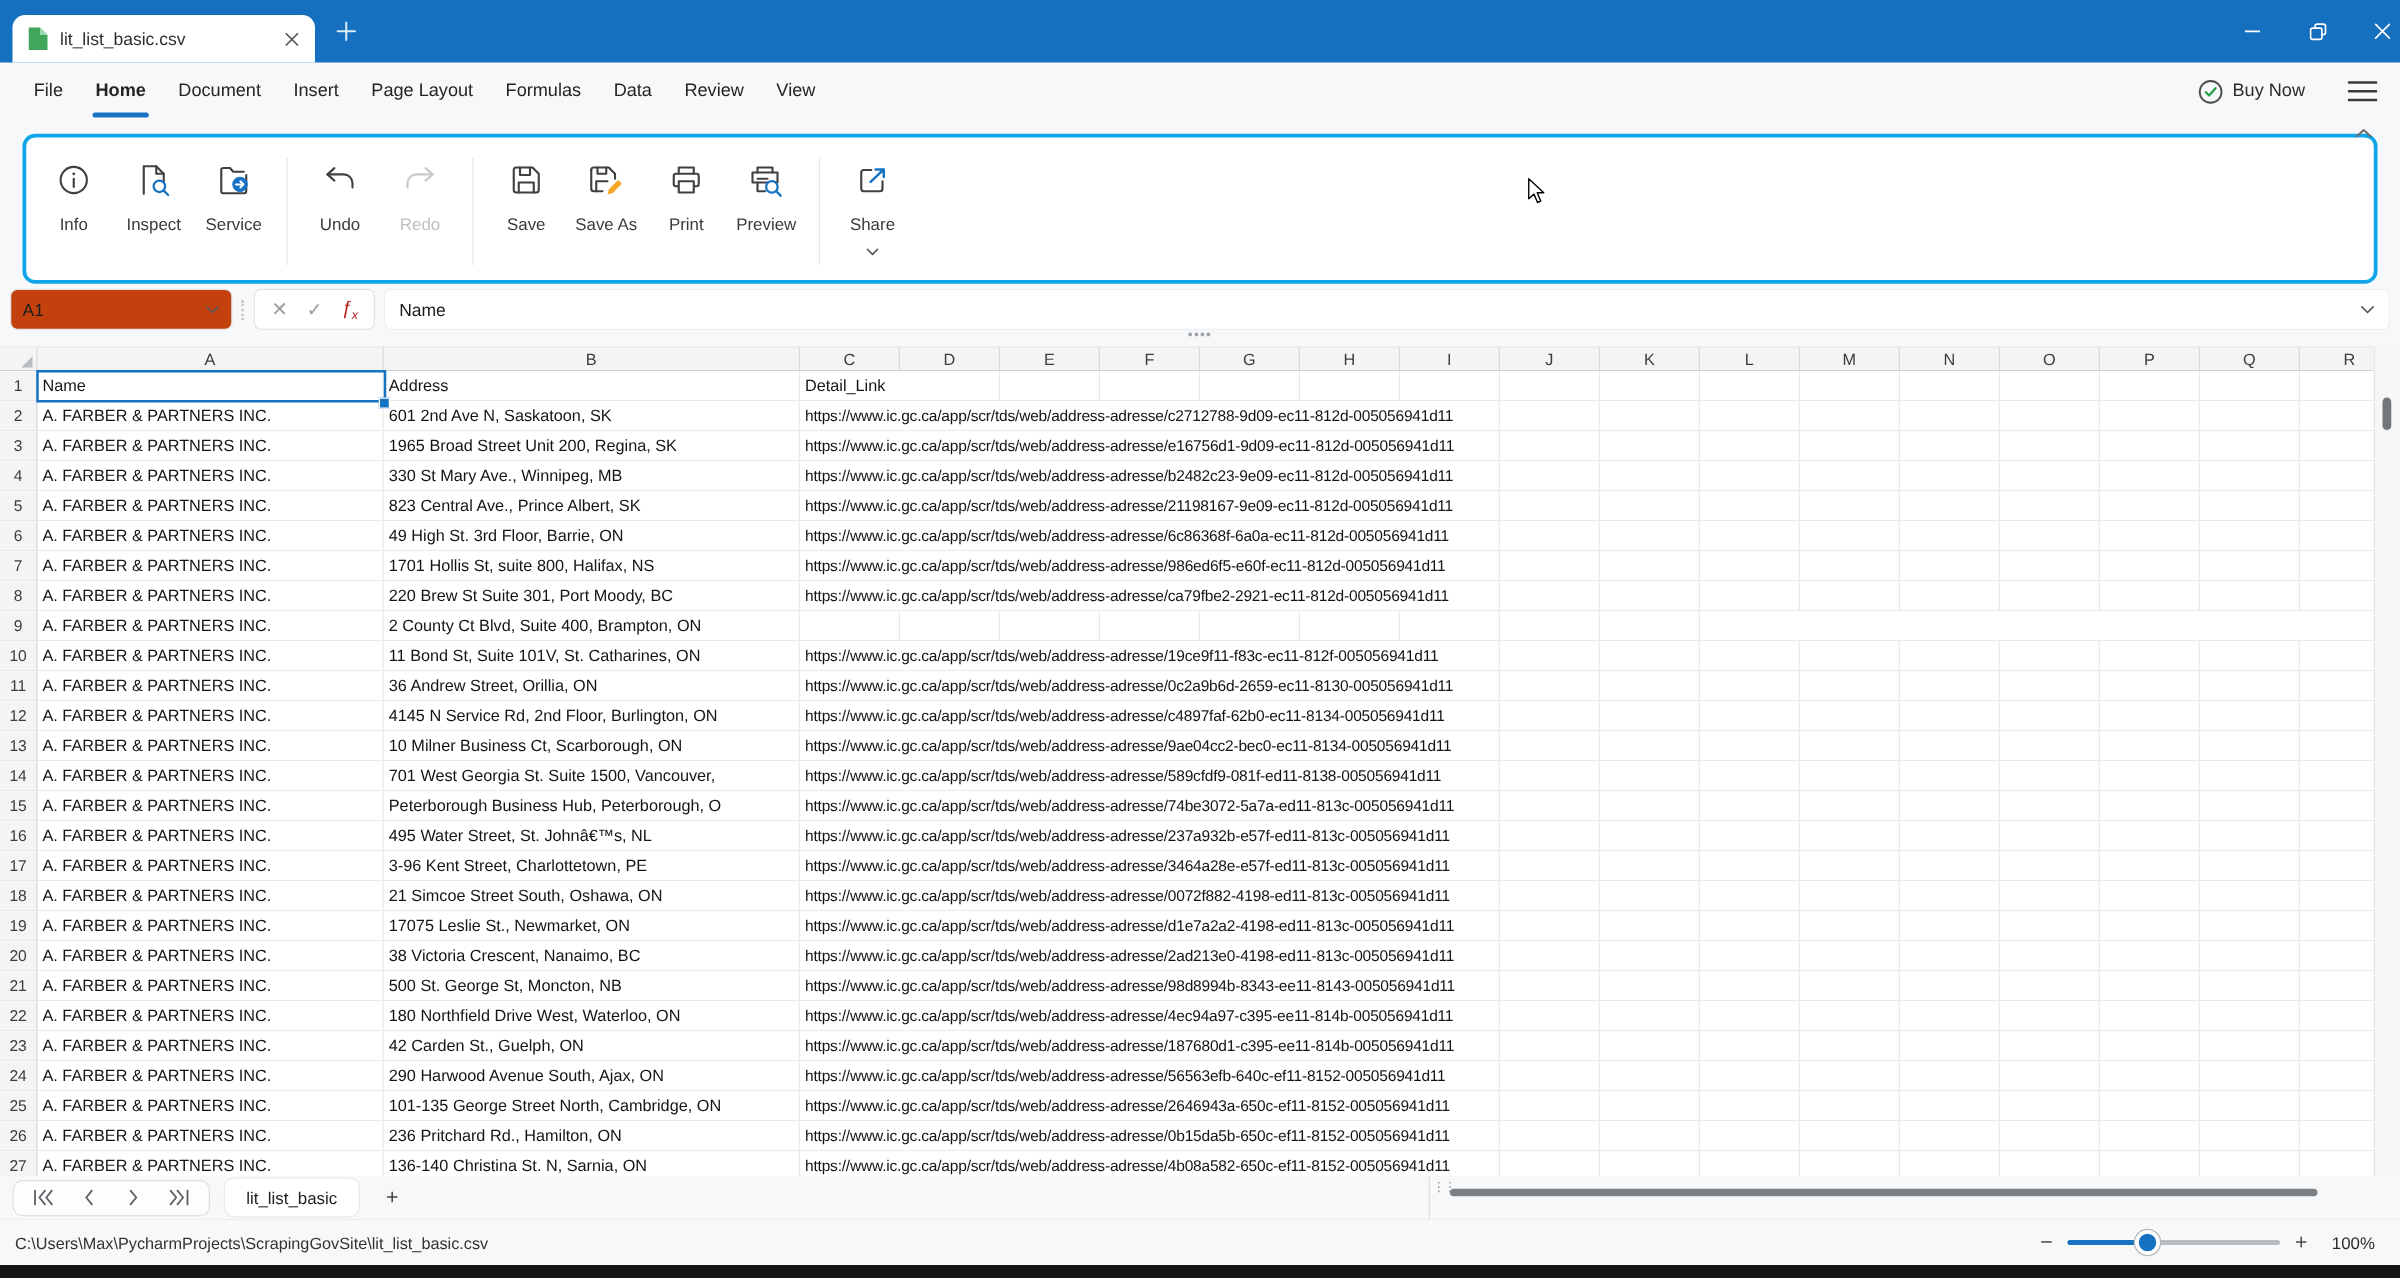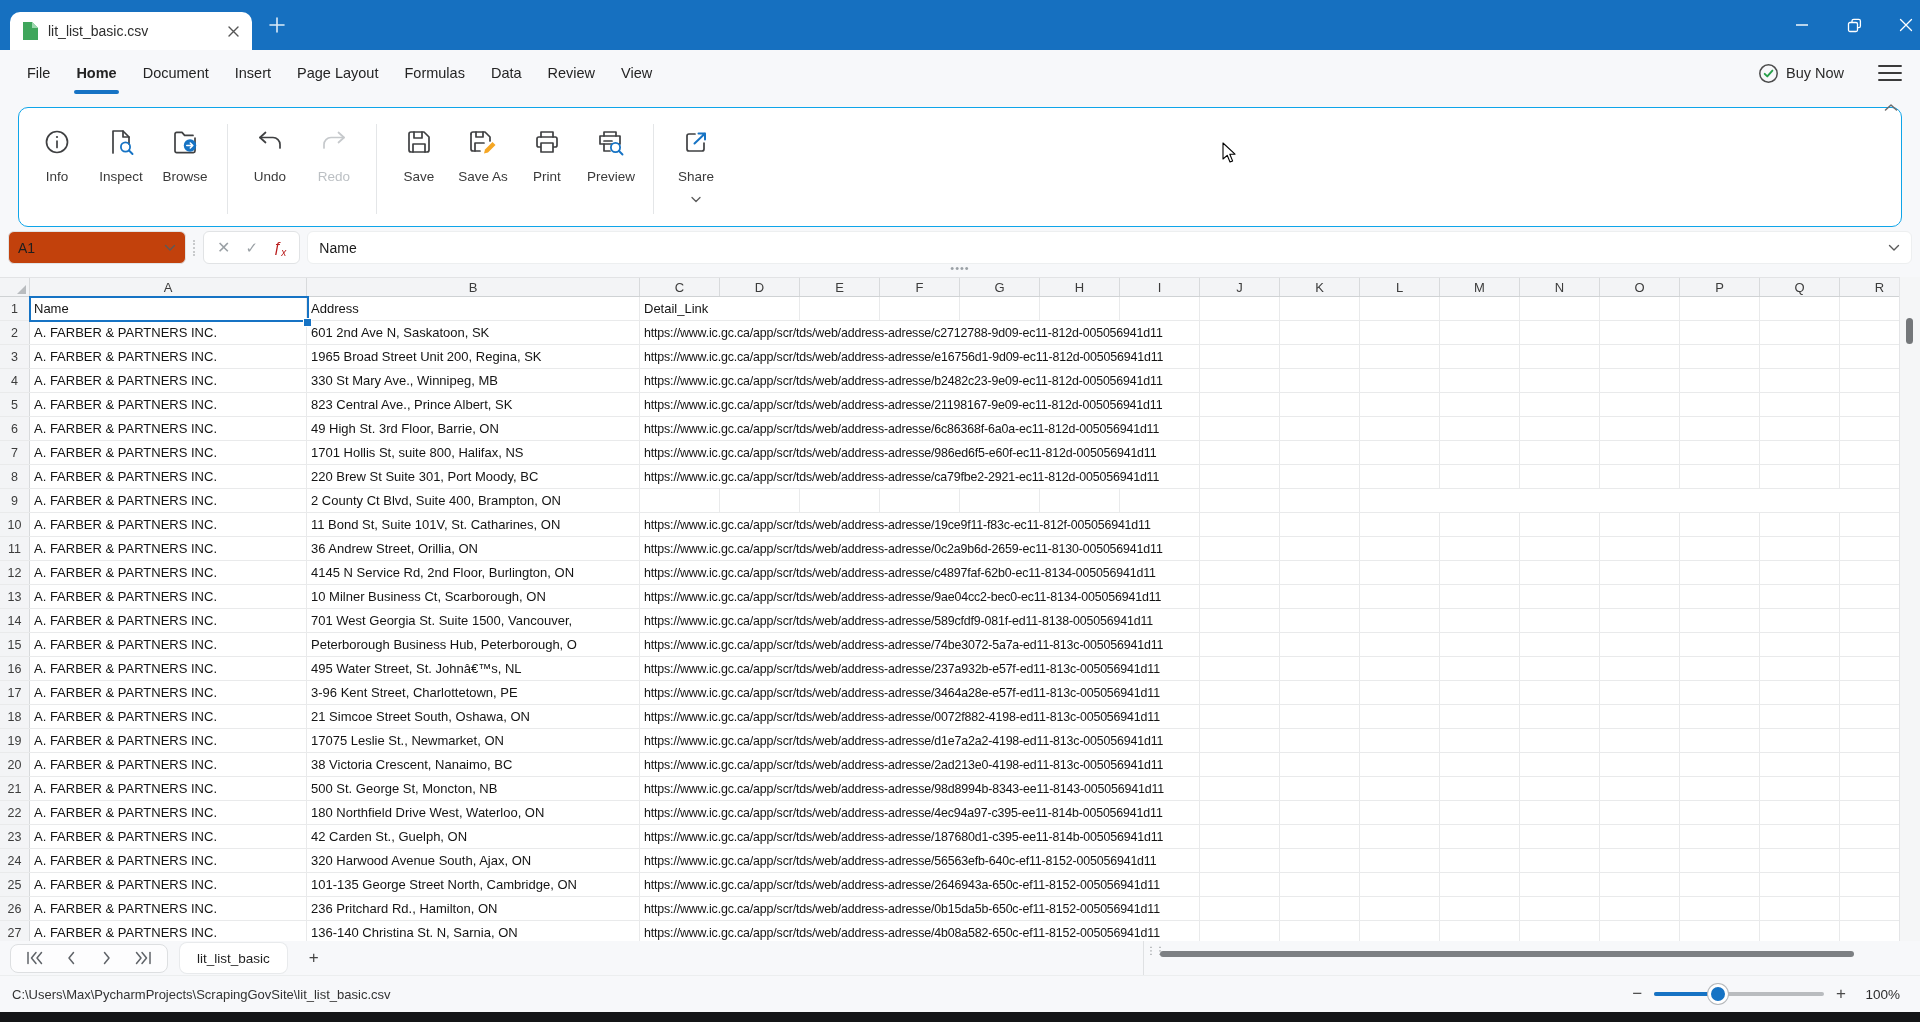--- a/index.html
+++ b/index.html
@@ -17,21 +17,21 @@
   
   .menubar{position:absolute;left:0;top:50px;width:1920px;height:46px;display:flex;align-items:center;padding:0 18px 0 14px;box-sizing:border-box;}
   .menu-items{display:flex;align-items:center;}
   .menu-item{padding:0 13px;font-size:14.5px;color:#242424;position:relative;white-space:nowrap;text-align:right;}
   .menu-item.active{font-weight:bold;}
   .menu-item.active::after{content:"";position:absolute;left:11px;right:11px;bottom:-13px;height:4px;border-radius:2px;background:#1673C4;}
   .menubar-right{margin-left:auto;display:flex;align-items:center;gap:34px;}
   .buy-now{display:flex;align-items:center;gap:7px;font-size:14.5px;color:#2b2b2b;}
   
   .ribbon{position:absolute;left:18px;top:107px;width:1884px;height:120px;background:#fff;
-          border:1px solid #0ea5e9;border-radius:10px;box-sizing:border-box;display:flex;align-items:flex-start;padding:10px 6px 0 6px;}
+          border:3px solid #0ea5e9;border-radius:10px;box-sizing:border-box;display:flex;align-items:flex-start;padding:10px 6px 0 6px;}
   .tb-btn{min-width:52px;padding:10px 6px 0 6px;display:flex;flex-direction:column;align-items:center;gap:9px;}
   .tb-btn .lbl{font-size:13.5px;color:#3a3a3a;white-space:nowrap;}
   .tb-btn.disabled .lbl{color:#bcc0c4;}
   .tb-sep{width:1px;align-self:stretch;background:#e4e6e8;margin:6px 10px 12px 10px;}
   .tb-caret{margin-top:-4px;}
   .ribbon-collapse{position:absolute;right:22px;top:98px;}
   
   .formula-bar{position:absolute;left:0;top:229px;width:1920px;height:37px;display:flex;align-items:center;padding:0 8px;box-sizing:border-box;gap:7px;}
   .name-box{width:178px;height:33px;background:#c2410c;border:1px solid #e1e3e5;border-radius:6px;
             display:flex;align-items:center;padding:0 9px;box-sizing:border-box;font-size:14px;color:#1e1e1e;gap:22px;}
@@ -182,21 +182,21 @@
             <path d="M22 22.5 L25.5 26" stroke="#1673C4" stroke-width="1.9" stroke-linecap="round"></path>
           </svg></div>
         <div class="lbl">Inspect</div>
       </div>
       <div class="tb-btn">
         <div class="icon"><svg width="28" height="28" viewBox="0 0 28 28">
             <path d="M24 10 V23 a1.6 1.6 0 0 1 -1.6 1.6 H5.6 A1.6 1.6 0 0 1 4 23 V6 a1.6 1.6 0 0 1 1.6 -1.6 H11 l2.6 3 H22" stroke="#3f4042" stroke-width="1.7" fill="none" stroke-linecap="round" stroke-linejoin="round"></path>
             <circle cx="19" cy="17.5" r="6.2" fill="#1673C4"></circle>
             <path d="M15.8 17.5 H21.5 M19.3 15 L21.8 17.5 L19.3 20" stroke="#fff" stroke-width="1.6" fill="none" stroke-linecap="round" stroke-linejoin="round"></path>
           </svg></div>
-        <div class="lbl">Browse</div>
+        <div class="lbl">Service</div>
       </div>
       <div class="tb-sep"></div>
       <div class="tb-btn">
         <div class="icon"><svg width="28" height="28" viewBox="0 0 28 28">
             <path d="M9.5 4.5 L4 9.5 L9.5 14.5" stroke="#3f4042" stroke-width="1.7" fill="none" stroke-linecap="round" stroke-linejoin="round"></path>
             <path d="M4 9.5 H17 a7 7 0 0 1 7 7 V20" stroke="#3f4042" stroke-width="1.7" fill="none" stroke-linecap="round" stroke-linejoin="round"></path>
           </svg></div>
         <div class="lbl">Undo</div>
       </div>
       <div class="tb-btn disabled">
@@ -658,21 +658,21 @@
           <div class="cell e80"></div>
           <div class="cell e80"></div>
           <div class="cell e80"></div>
           <div class="cell e80"></div>
           <div class="cell e80"></div>
           <div class="cell e80"></div>
         </div>
         <div class="row">
           <div class="gutter">24</div>
           <div class="cell ca">A. FARBER &amp; PARTNERS INC.</div>
-          <div class="cell cb">320 Harwood Avenue South, Ajax, ON</div>
+          <div class="cell cb">290 Harwood Avenue South, Ajax, ON</div>
           <div class="cell spill">https://www.ic.gc.ca/app/scr/tds/web/address-adresse/56563efb-640c-ef11-8152-005056941d11</div>
           <div class="cell e80"></div>
           <div class="cell e80"></div>
           <div class="cell e80"></div>
           <div class="cell e80"></div>
           <div class="cell e80"></div>
           <div class="cell e80"></div>
           <div class="cell e80"></div>
           <div class="cell e80"></div>
           <div class="cell e80"></div>

